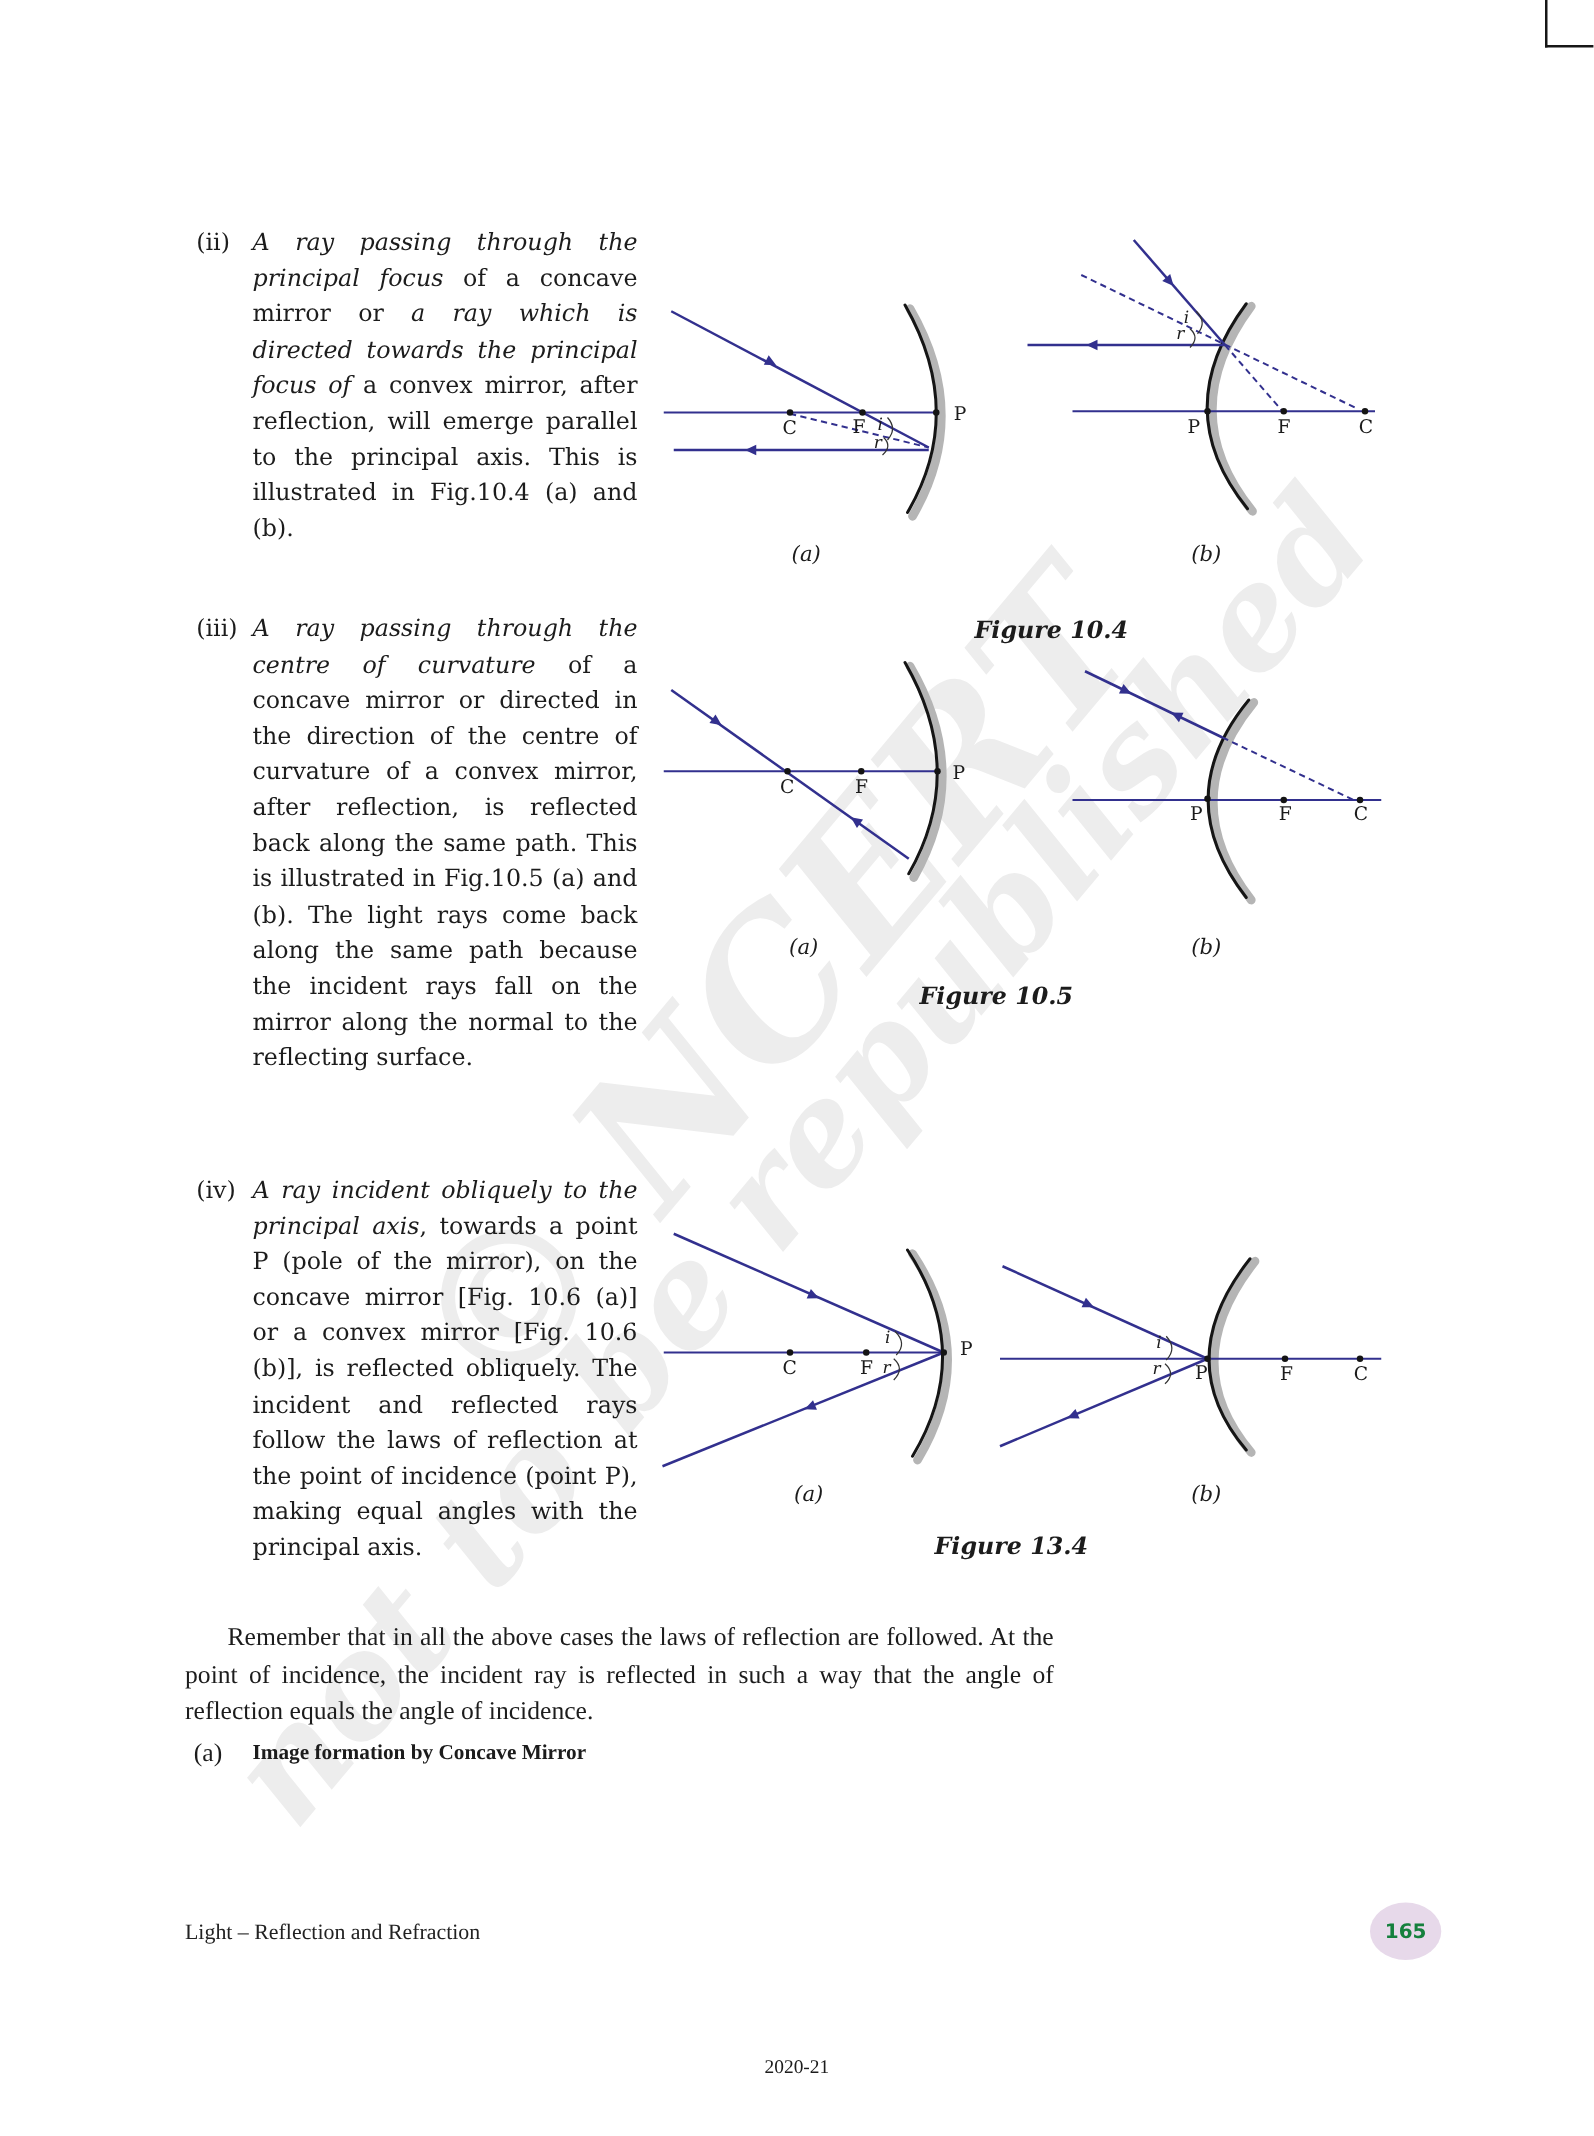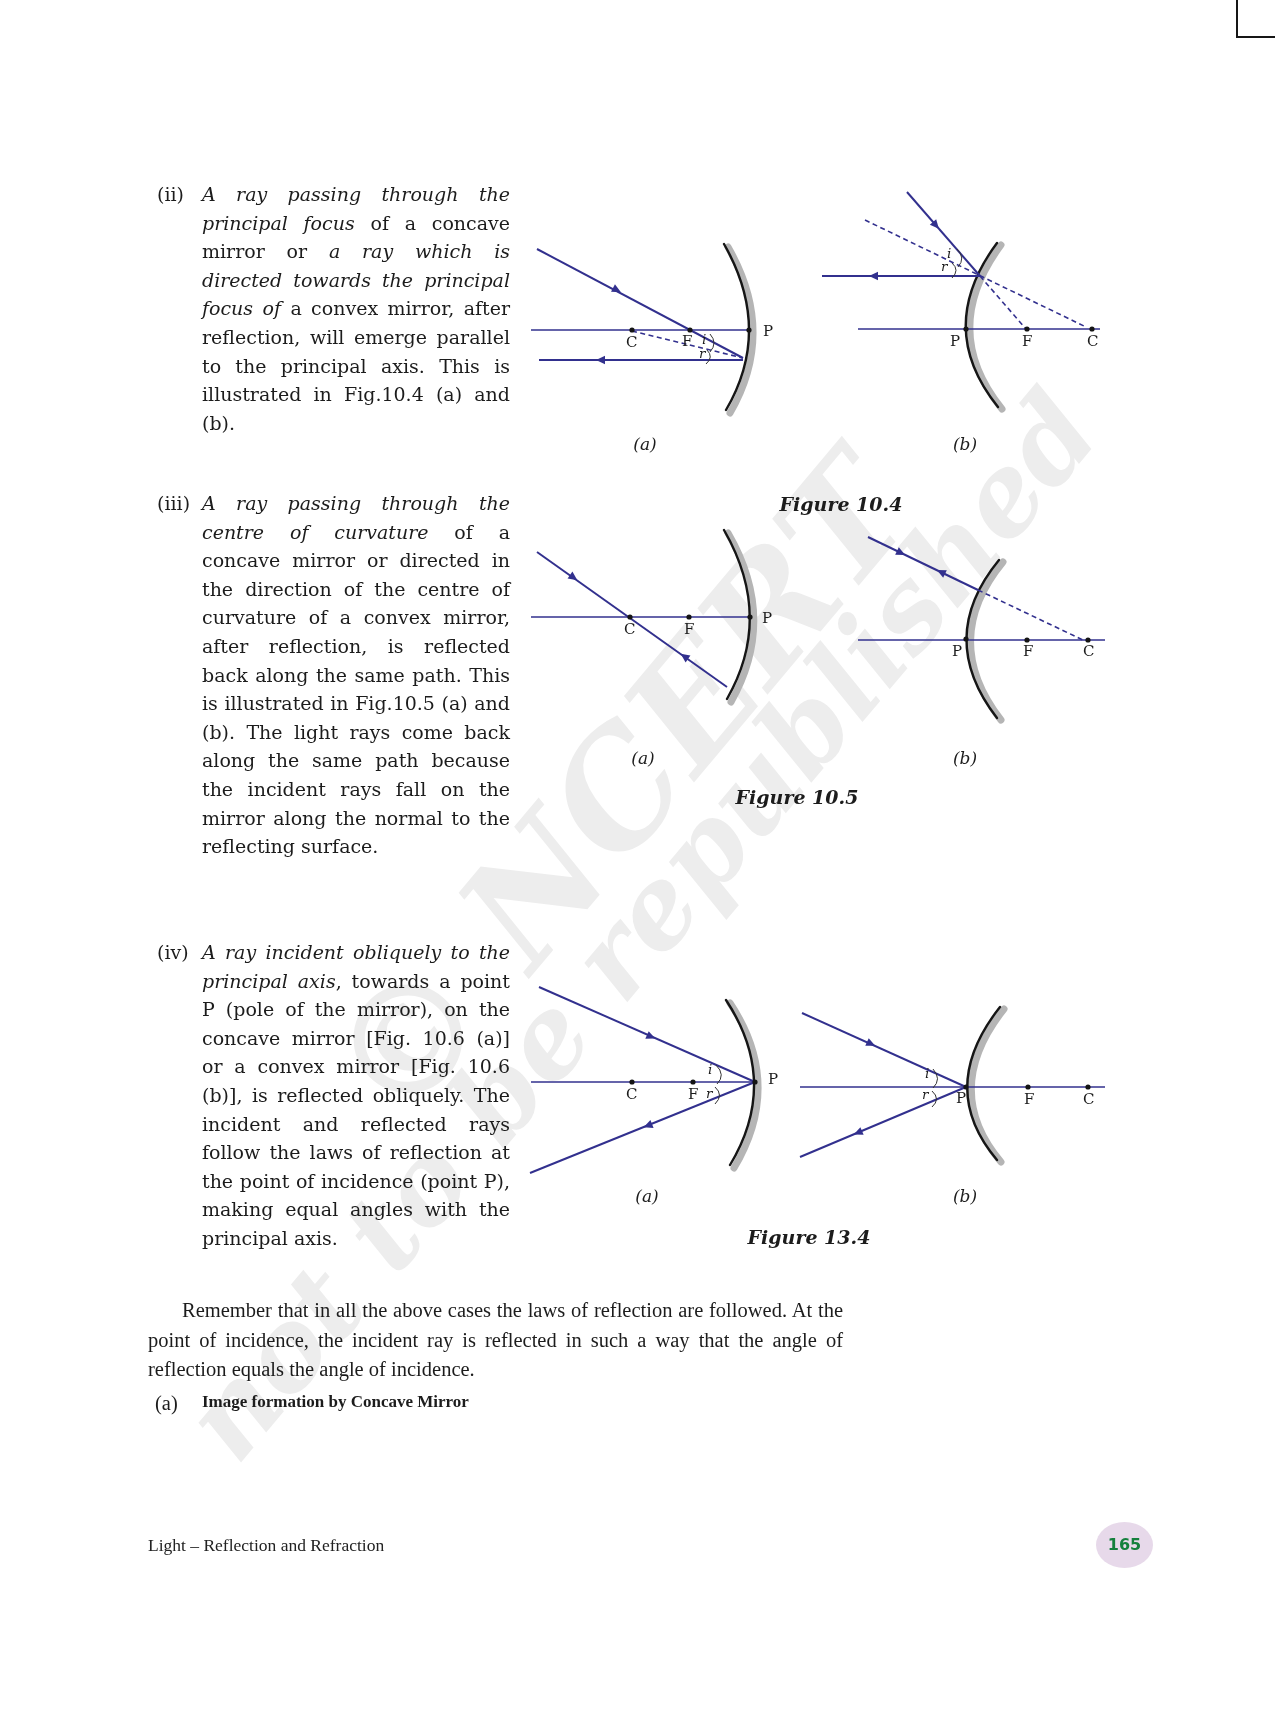--- a/index.html
+++ b/index.html
@@ -210,14 +210,15 @@
   <div class="subcap layer" style="left:920px;top:1186px;">(b)</div>
   <div class="figtitle layer" style="left:684px;top:1226px;">Figure 13.4</div>
 
   <div class="para layer">Remember that in all the above cases the laws of reflection are followed. At the point of incidence, the incident ray is reflected in such a way that the angle of reflection equals the angle of incidence.</div>
 
   <div class="sec-num layer">(a)</div>
   <div class="sec-title layer">Image formation by Concave Mirror</div>
 
   <div class="footer-chapter layer">Light – Reflection and Refraction</div>
   <div class="page-badge layer">165</div>
+  <div class="footer-year layer">2020-21</div>
 
 </div>
 
 </body></html>

